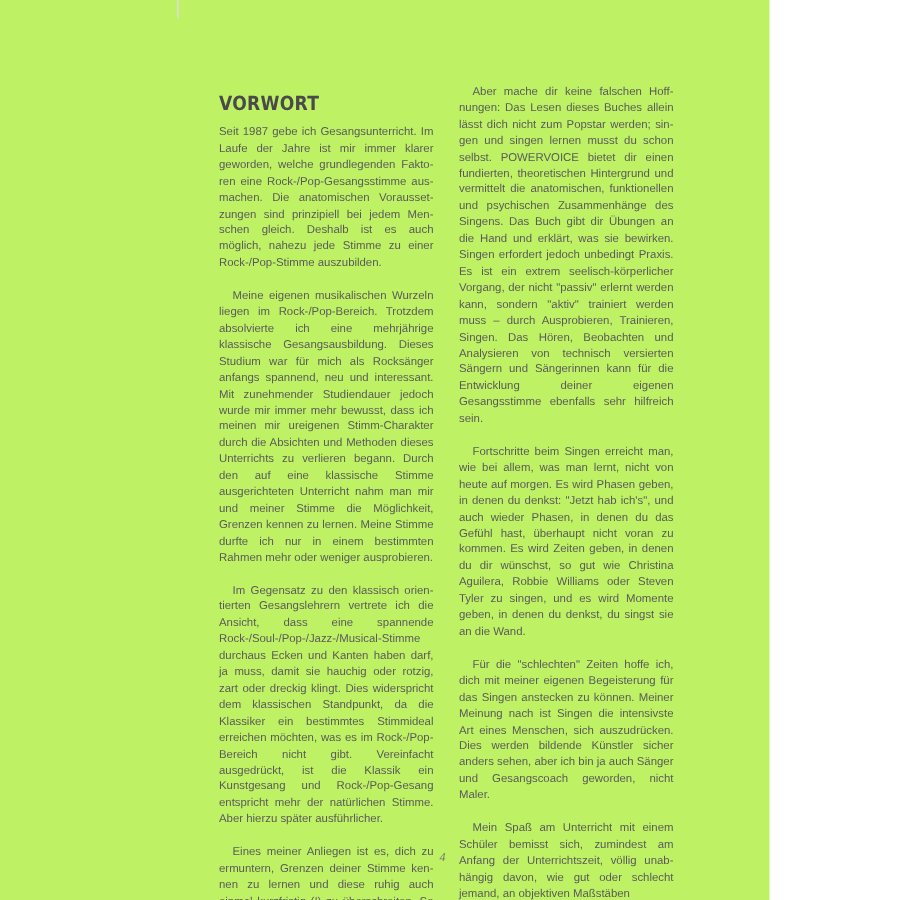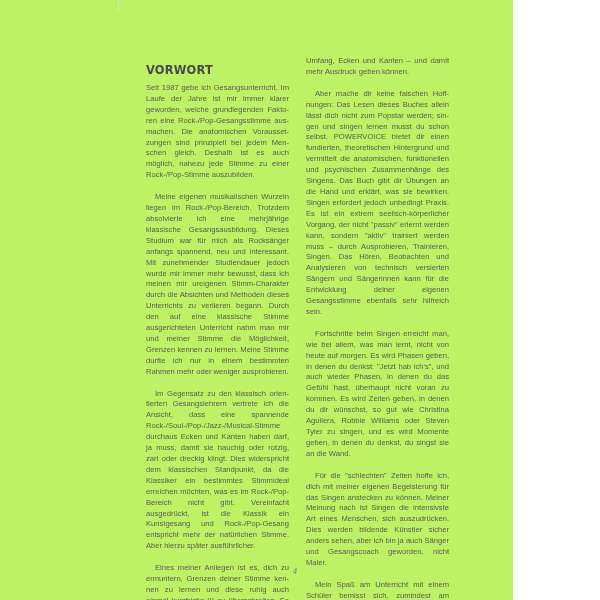--- a/index.html
+++ b/index.html
@@ -27,21 +27,20 @@
   <div class="heading">VORWORT</div>
 
   <div class="col col-left">
     <p class="first">Seit 1987 gebe ich Gesangsunterricht. Im Laufe der Jahre ist mir immer klarer geworden, welche grundlegenden Fakto­ren eine Rock-/Pop-Gesangsstimme aus­machen. Die anatomischen Vorausset­zungen sind prinzipiell bei jedem Men­schen gleich. Deshalb ist es auch möglich, nahezu jede Stimme zu einer Rock-/Pop-Stimme auszubilden.</p>
     <p>Meine eigenen musikalischen Wurzeln liegen im Rock-/Pop-Bereich. Trotzdem ab­solvierte ich eine mehrjährige klassische Gesangsausbildung. Dieses Studium war für mich als Rocksänger anfangs span­nend, neu und interessant. Mit zuneh­mender Studiendauer jedoch wurde mir immer mehr bewusst, dass ich meinen mir ureigenen Stimm-Charakter durch die Absichten und Methoden dieses Unter­richts zu verlieren begann. Durch den auf eine klassische Stimme ausgerichteten Unterricht nahm man mir und meiner Stimme die Möglichkeit, Grenzen kennen zu lernen. Meine Stimme durfte ich nur in einem bestimmten Rahmen mehr oder weniger ausprobieren.</p>
     <p>Im Gegensatz zu den klassisch orien­tierten Gesangslehrern vertrete ich die Ansicht, dass eine spannende Rock-/Soul-/Pop-/Jazz-/Musical-Stimme durchaus Ecken und Kanten haben darf, ja muss, damit sie hauchig oder rotzig, zart oder dreckig klingt. Dies widerspricht dem klassischen Standpunkt, da die Klassiker ein bestimmtes Stimmideal erreichen möchten, was es im Rock-/Pop-Bereich nicht gibt. Vereinfacht ausgedrückt, ist die Klassik ein Kunstgesang und Rock-/Pop-Gesang entspricht mehr der natürlichen Stimme. Aber hierzu später ausführlicher.</p>
     <p>Eines meiner Anliegen ist es, dich zu ermuntern, Grenzen deiner Stimme ken­nen zu lernen und diese ruhig auch einmal kurzfristig (!) zu überschreiten. So wirst du, egal ob du schon seit längerem singst oder es gerade erst lernen möchtest, dei­ner Stimme Sicherheit, Kraft, Glanz,</p>
   </div>
 
   <div class="col col-right">
-    <p class="first">Umfang, Ecken und Kanten – und damit mehr Ausdruck geben können.</p>
     <p>Aber mache dir keine falschen Hoff­nungen: Das Lesen dieses Buches allein lässt dich nicht zum Popstar werden; sin­gen und singen lernen musst du schon selbst. POWERVOICE bietet dir einen fundierten, theoretischen Hintergrund und vermittelt die anatomischen, funktio­nellen und psychischen Zusammenhänge des Singens. Das Buch gibt dir Übungen an die Hand und erklärt, was sie bewir­ken. Singen erfordert jedoch unbedingt Praxis. Es ist ein extrem seelisch-körper­licher Vorgang, der nicht "passiv" erlernt werden kann, sondern "aktiv" trainiert werden muss – durch Ausprobieren, Trainieren, Singen. Das Hören, Beob­achten und Analysieren von technisch ver­sierten Sängern und Sängerinnen kann für die Entwicklung deiner eigenen Gesangsstimme ebenfalls sehr hilfreich sein.</p>
     <p>Fortschritte beim Singen erreicht man, wie bei allem, was man lernt, nicht von heute auf morgen. Es wird Phasen geben, in denen du denkst: "Jetzt hab ich's", und auch wieder Phasen, in denen du das Gefühl hast, überhaupt nicht voran zu kommen. Es wird Zeiten geben, in denen du dir wünschst, so gut wie Christina Aguilera, Robbie Williams oder Steven Tyler zu singen, und es wird Momente geben, in denen du denkst, du singst sie an die Wand.</p>
     <p>Für die "schlechten" Zeiten hoffe ich, dich mit meiner eigenen Begeisterung für das Singen anstecken zu können. Meiner Meinung nach ist Singen die intensivste Art eines Menschen, sich auszudrücken. Dies werden bildende Künstler sicher anders sehen, aber ich bin ja auch Sänger und Gesangscoach geworden, nicht Maler.</p>
     <p>Mein Spaß am Unterricht mit einem Schüler bemisst sich, zumindest am Anfang der Unterrichtszeit, völlig unab­hängig davon, wie gut oder schlecht jemand, an objektiven Maßstäben</p>
   </div>
 
   <div class="page-number">4</div>
 </div>
 
 </body></html>

